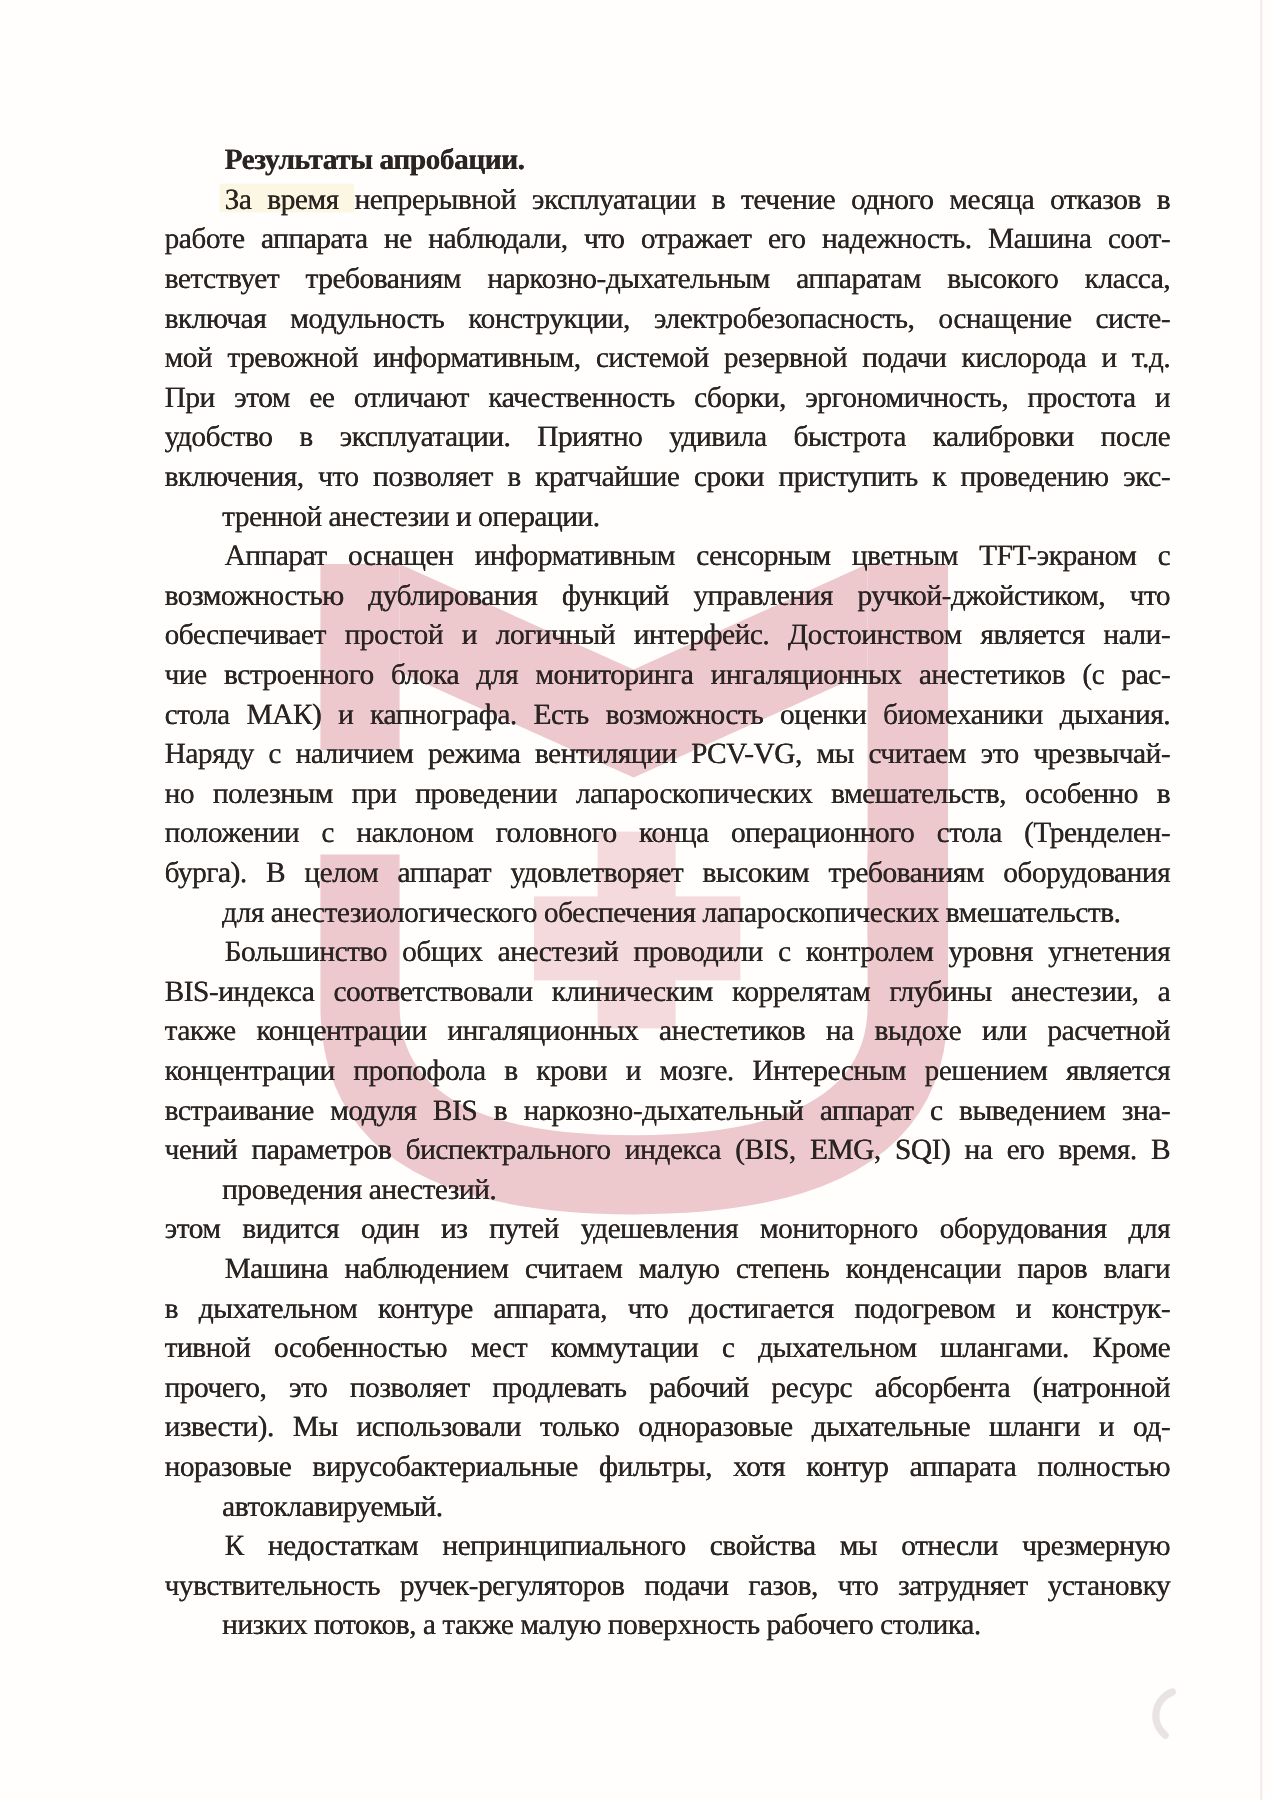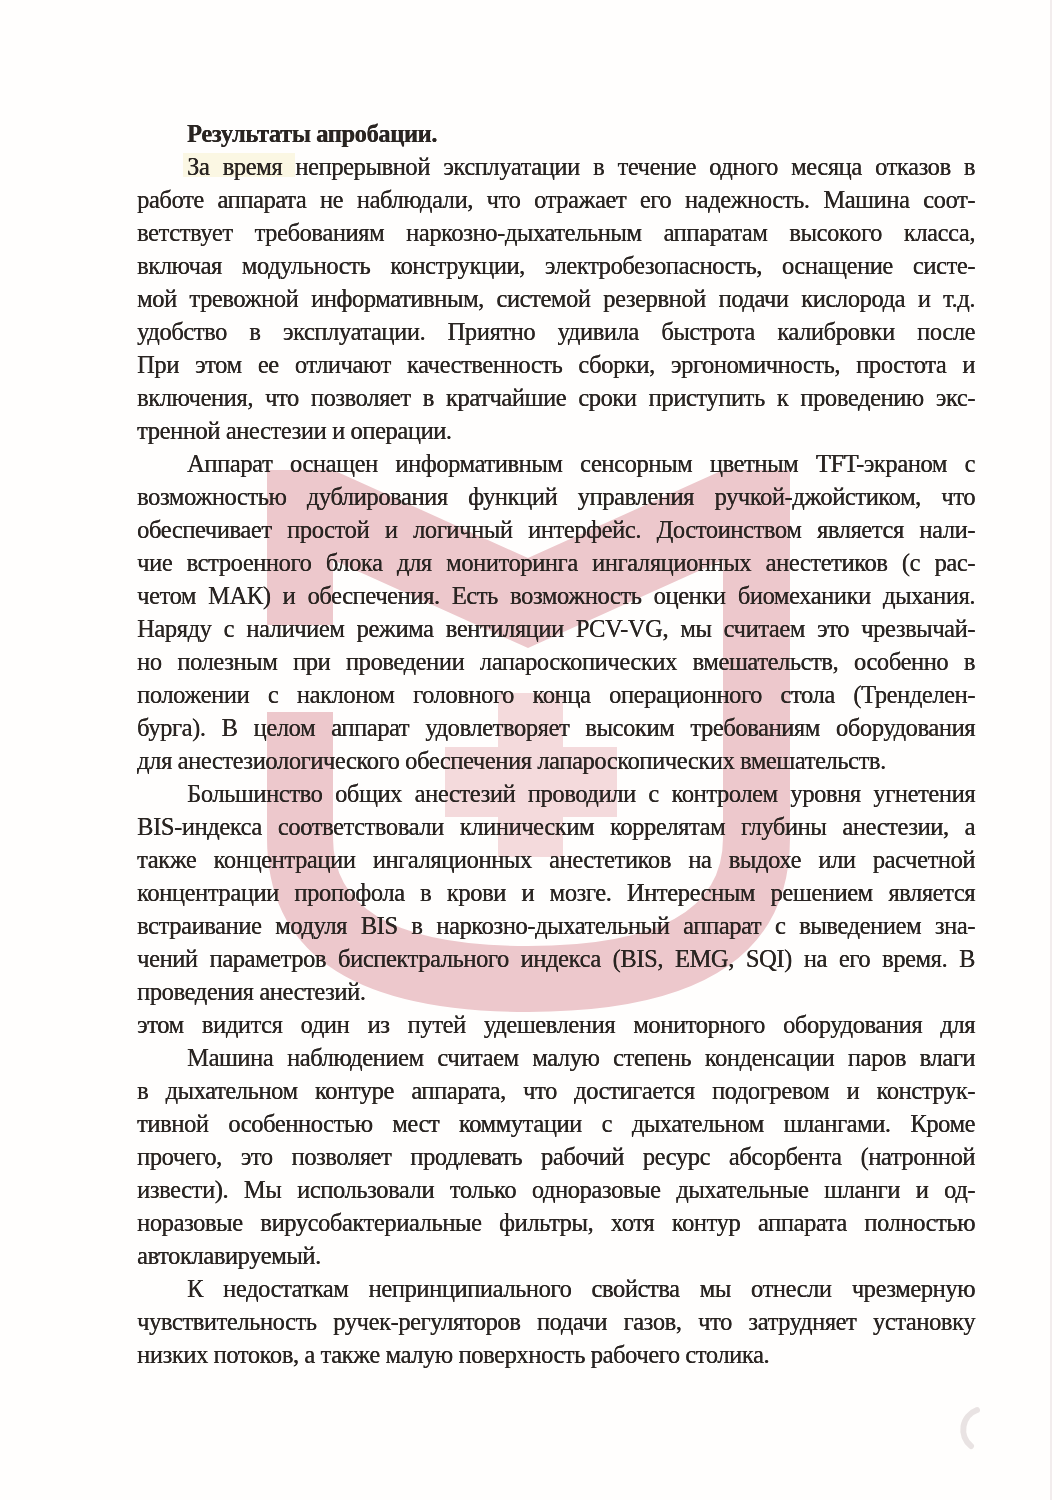--- a/index.html
+++ b/index.html
@@ -21,21 +21,21 @@
     font-size:24.5px;
     letter-spacing:-0.4px;
     text-shadow:0.3px 0 0 currentColor;
   }
   .line{
     height:33px;line-height:33px;
     text-align:justify;
     overflow:visible;
   }
   .line.j{ text-align-last:justify; }
-  .line.last{ text-align-last:left; }
+  .line.last{ text-align-last:left;margin-left:48px; }
   .line.indent{ padding-left:50px; }
   .line.head{
     font-weight:700;
     text-align:left;text-align-last:left;
   }
   .edge-line{
     position:absolute;top:0;right:8px;width:2px;height:1500px;
     background:#efe7e7;opacity:.8;z-index:2;
   }
 </style>
@@ -68,29 +68,29 @@
   <div class="edge-line"></div>
 
   <div id="doc-text" class="text">
     <div class="line head indent">Результаты апробации.</div>
 
   <div class="line indent j">За время непрерывной эксплуатации в течение одного месяца отказов в</div>
       <div class="line j">работе аппарата не наблюдали, что отражает его надежность. Машина соот-</div>
       <div class="line j">ветствует требованиям наркозно-дыхательным аппаратам высокого класса,</div>
       <div class="line j">включая модульность конструкции, электробезопасность, оснащение систе-</div>
       <div class="line j">мой тревожной информативным, системой резервной подачи кислорода и т.д.</div>
+      <div class="line j">При этом ее отличают качественность сборки, эргономичность, простота и</div>
       <div class="line j">удобство в эксплуатации. Приятно удивила быстрота калибровки после</div>
-      <div class="line j">При этом ее отличают качественность сборки, эргономичность, простота и</div>
       <div class="line j">включения, что позволяет в кратчайшие сроки приступить к проведению экс-</div>
       <div class="line last">тренной анестезии и операции.</div>
       <div class="line indent j">Аппарат оснащен информативным сенсорным цветным TFT-экраном с</div>
       <div class="line j">возможностью дублирования функций управления ручкой-джойстиком, что</div>
       <div class="line j">обеспечивает простой и логичный интерфейс. Достоинством является нали-</div>
       <div class="line j">чие встроенного блока для мониторинга ингаляционных анестетиков (с рас-</div>
-      <div class="line j">четом МАК) и обеспечения. Есть возможность оценки биомеханики дыхания.</div>
+      <div class="line j">стола МАК) и капнографа. Есть возможность оценки биомеханики дыхания.</div>
       <div class="line j">Наряду с наличием режима вентиляции PCV-VG, мы считаем это чрезвычай-</div>
       <div class="line j">но полезным при проведении лапароскопических вмешательств, особенно в</div>
       <div class="line j">положении с наклоном головного конца операционного стола (Тренделен-</div>
       <div class="line j">бурга). В целом аппарат удовлетворяет высоким требованиям оборудования</div>
       <div class="line last">для анестезиологического обеспечения лапароскопических вмешательств.</div>
       <div class="line indent j">Большинство общих анестезий проводили с контролем уровня угнетения</div>
       <div class="line j">BIS-индекса соответствовали клиническим коррелятам глубины анестезии, а</div>
       <div class="line j">также концентрации ингаляционных анестетиков на выдохе или расчетной</div>
       <div class="line j">концентрации пропофола в крови и мозге. Интересным решением является</div>
       <div class="line j">встраивание модуля BIS в наркозно-дыхательный аппарат с выведением зна-</div>

